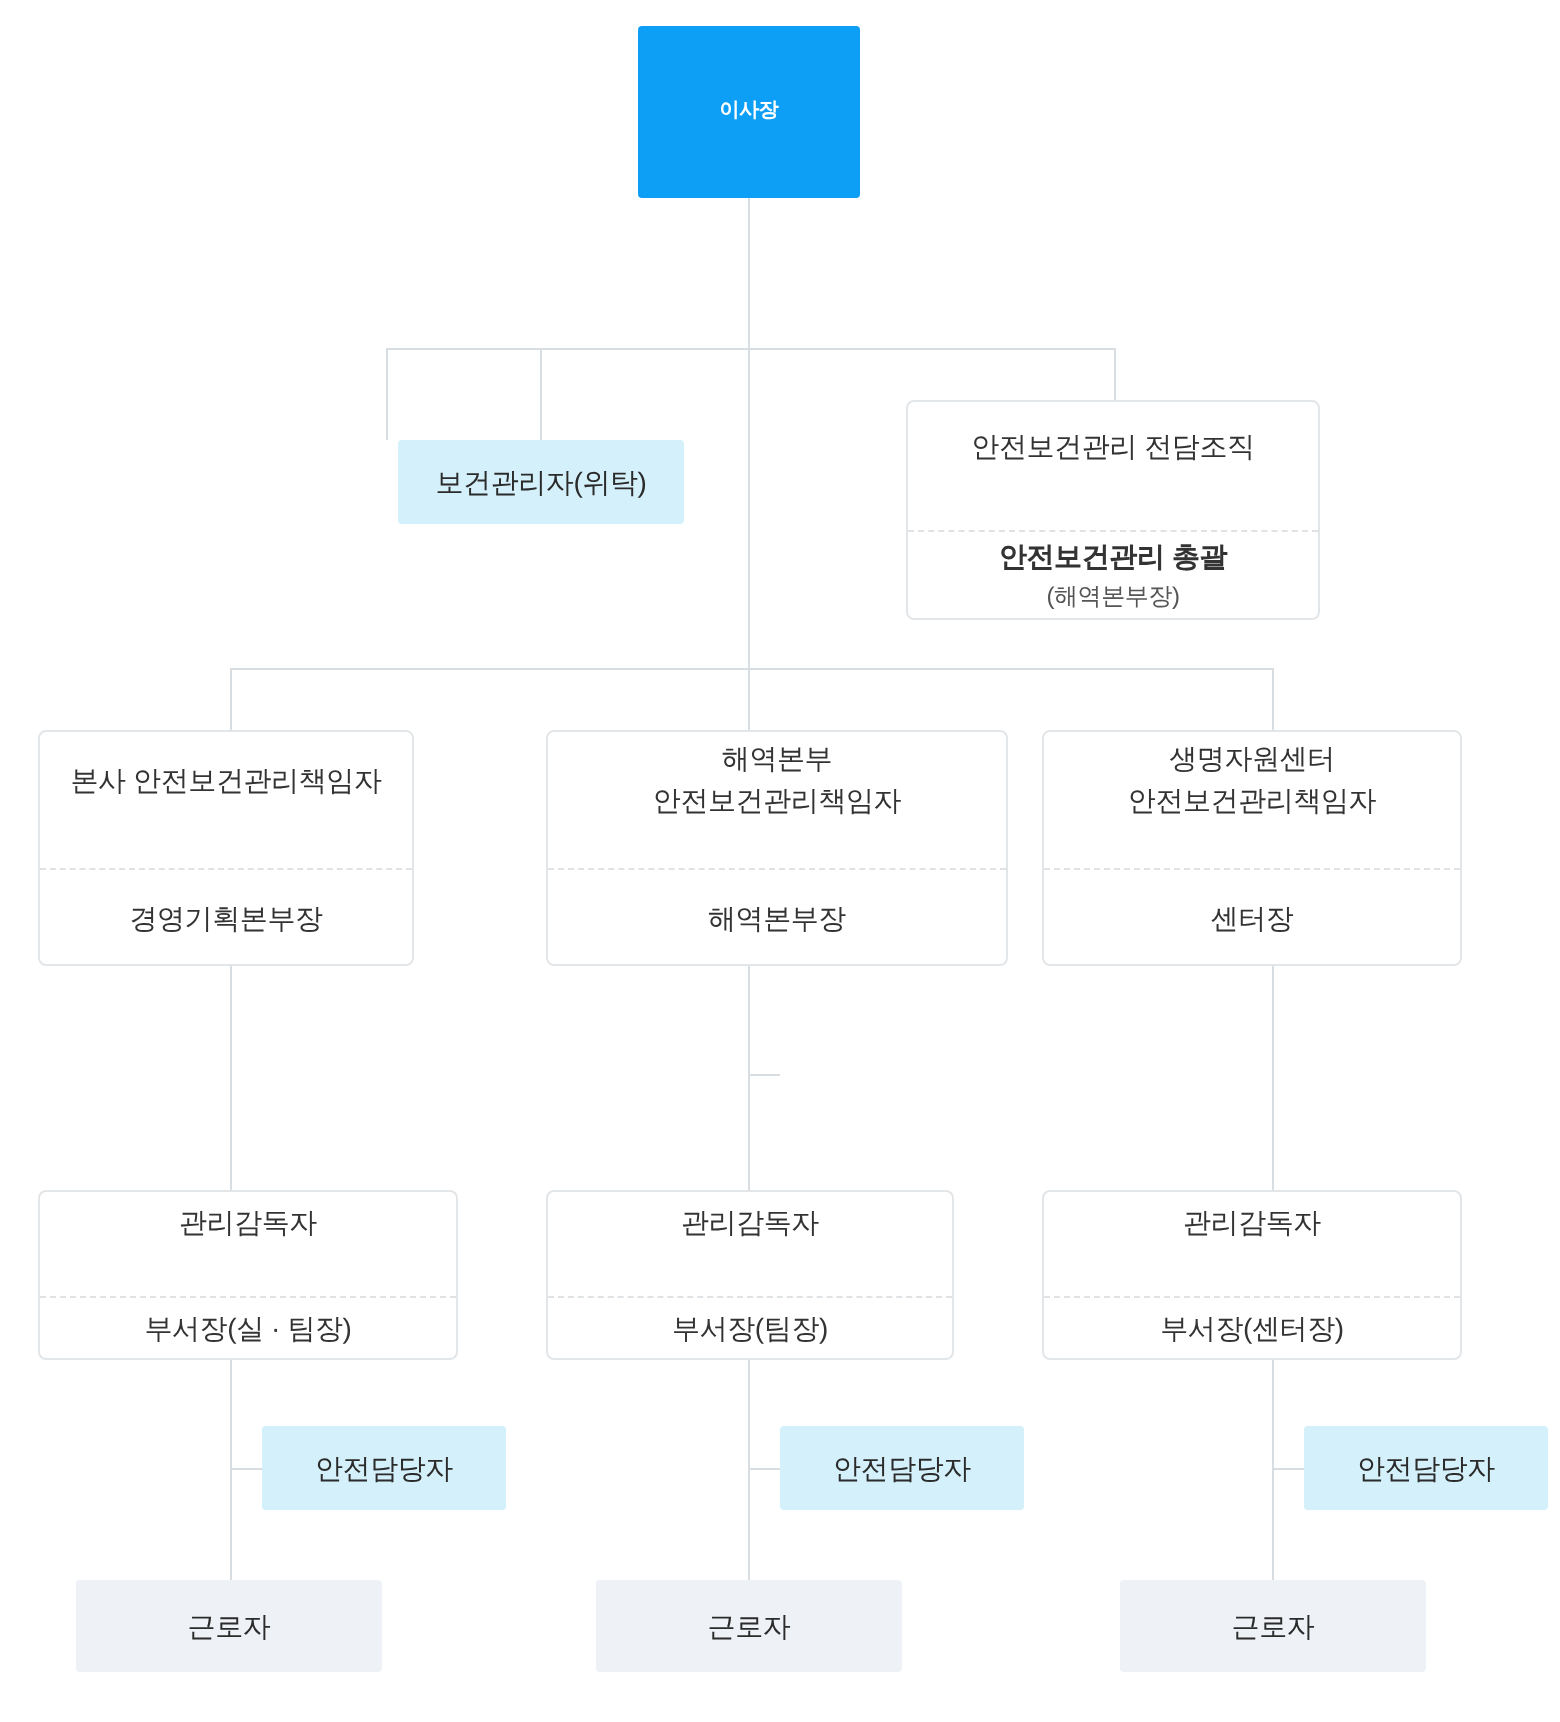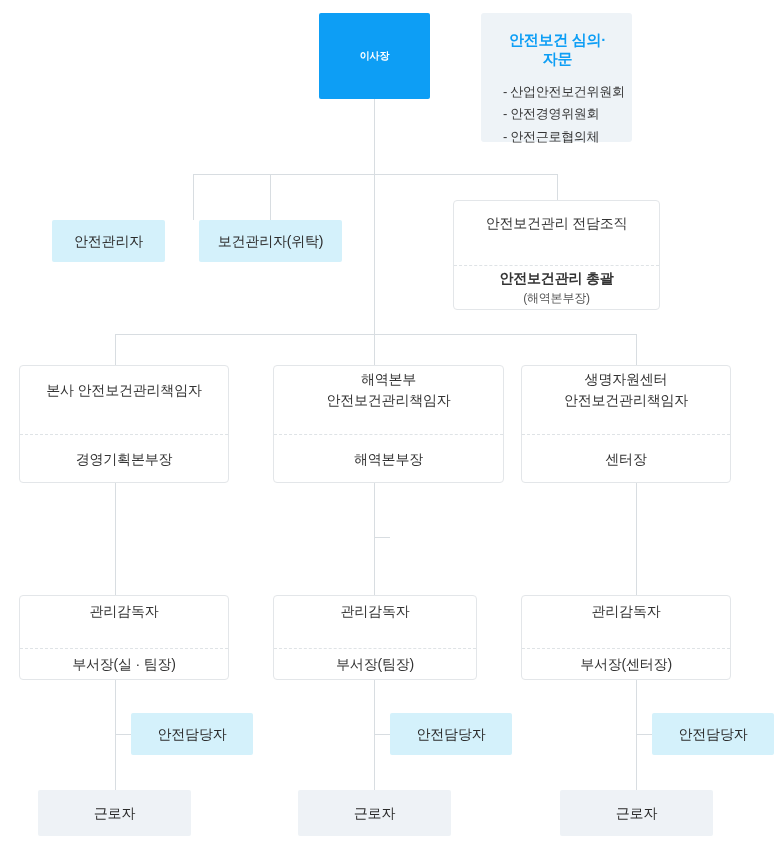--- a/index.html
+++ b/index.html
@@ -156,45 +156,36 @@
   <div class="line v" style="left:374px; top:680px; height:110px;"></div>
   <div class="line h" style="left:374px; top:734px; width:16px;"></div>
 
   <div class="line v" style="left:636px; top:680px; height:110px;"></div>
   <div class="line h" style="left:636px; top:734px; width:16px;"></div>
 
   <div class="node primary" style="left:319px; top:13px; width:111px; height:86px;">
     <span>이사장</span>
   </div>
 
-  <div class="advisory" style="left:481px; top:13px; width:151px; height:129px;">
-    <div class="advisory-title">안전보건 심의·자문</div>
-    <div class="advisory-item">- 산업안전보건위원회</div>
-    <div class="advisory-item">- 안전경영위원회</div>
-    <div class="advisory-item">- 안전근로협의체</div>
-  </div>
-
-  <div class="node cyan" style="left:52px; top:220px; width:113px; height:42px;">
-    <span>안전관리자</span>
-  </div>
+
   <div class="node cyan" style="left:199px; top:220px; width:143px; height:42px;text-align:center;">
     <span>보건관리자(위탁)</span>
   </div>
 
   <div class="node outline split" style="left:453px; top:200px; width:207px; height:110px;">
     <div class="part upper">
       <span>안전보건관리 전담조직</span>
     </div>
     <div class="part lower">
       <span class="strongline">안전보건관리 총괄</span>
       <span class="sub">(해역본부장)</span>
     </div>
   </div>
 
-  <div class="node outline split" style="left:19px; top:365px; width:210px; height:118px;">
+  <div class="node outline split" style="left:19px; top:365px; width:188px; height:118px;">
     <div class="part upper">
       <span>본사 안전보건관리책임자</span>
     </div>
     <div class="part lower">
       <span>경영기획본부장</span>
     </div>
   </div>
 
   <div class="node outline split" style="left:273px; top:365px; width:231px; height:118px;">
     <div class="part upper">

